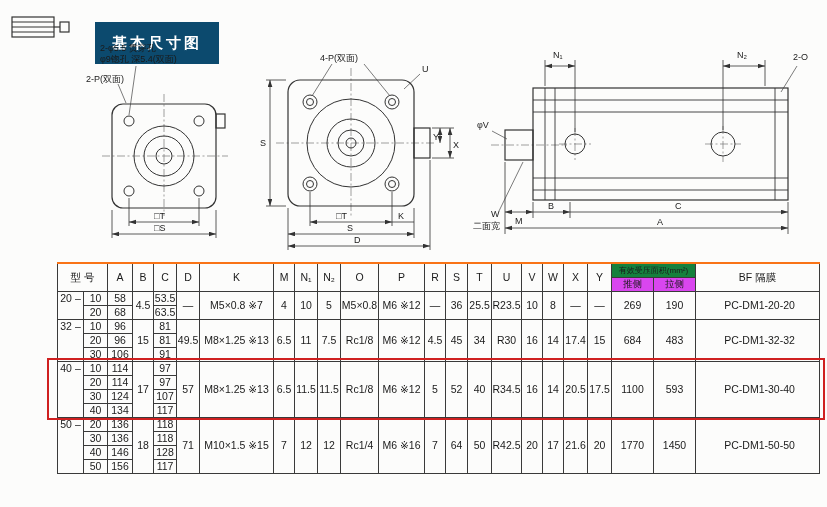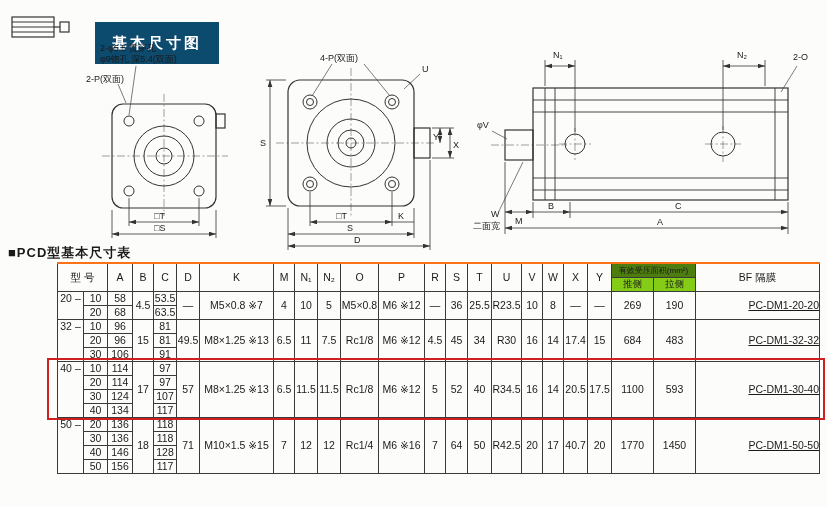--- a/index.html
+++ b/index.html
@@ -17,24 +17,24 @@
   .d-svg text { font-family:"Liberation Sans","DejaVu Sans",sans-serif; fill:#1a1a1a; }
 
   #table-heading { position:absolute; left:8px; top:244px; font-size:13px; font-weight:bold; letter-spacing:1px; }
 
   #table-wrap { position:absolute; left:57px; top:262px; width:762px; }
   table { border-collapse:collapse; table-layout:fixed; width:762px;
     font-size:10.5px; border-top:2px solid #f97316; }
   th,td { border:1px solid #3a3a3a; text-align:center; padding:0; height:14px;
     line-height:1.15; white-space:nowrap; overflow:visible; font-weight:normal; }
   thead th { height:14px; }
-  th.area { font-size:8px; background:#4d7c0f; }
-  th.sub  { font-size:9.5px; background:#84cc16; }
+  th.area { font-size:8px; background:#15803d; }
+  th.sub  { font-size:9.5px; background:#d946ef; }
   td.bore { vertical-align:top;margin-left:21px; }
-  td.bf   { text-align:right; padding-left:4px;text-decoration:underline; }
+  td.bf   { text-align:center; padding-left:4px; }
   #hl-box { position:absolute; left:-10px; right:-6px; border:2.5px solid #cf2020;
     pointer-events:none; }
 </style>
 </head>
 <body>
 
 <div id="page">
 
   <svg id="legend-icon" width="62" height="30" viewBox="0 0 62 30">
     <g stroke="#333" fill="none" stroke-width="1.2">
@@ -213,21 +213,20 @@
     </g>
     <text x="88" y="10" font-size="9">N₁</text>
     <text x="272" y="10" font-size="9">N₂</text>
     <text x="328" y="12" font-size="9">2-O</text>
     <text x="50" y="176" font-size="9">M</text>
     <text x="83" y="161" font-size="9">B</text>
     <text x="210" y="161" font-size="9">C</text>
     <text x="192" y="177" font-size="9">A</text>
   </svg>
 
-  <div id="table-heading">■PCD型基本尺寸表</div>
 
   <div id="table-wrap">
     <table>
       <colgroup>
         <col style="width:26px">
           <col style="width:24px">
           <col style="width:25px">
         <col style="width:21px">
           <col style="width:23px">
           <col style="width:23px">
@@ -396,21 +395,21 @@
             <td rowspan="4">12</td>
             <td rowspan="4">12</td>
             <td rowspan="4">Rc1/4</td>
             <td rowspan="4">M6 ※16</td>
             <td rowspan="4">7</td>
             <td rowspan="4">64</td>
             <td rowspan="4">50</td>
             <td rowspan="4">R42.5</td>
             <td rowspan="4">20</td>
             <td rowspan="4">17</td>
-            <td rowspan="4">40.7</td>
+            <td rowspan="4">21.6</td>
             <td rowspan="4">20</td>
             <td rowspan="4">1770</td>
             <td rowspan="4">1450</td>
             <td rowspan="4" class="bf">PC-DM1-50-50</td>
           </tr>
           <tr>
             <td>30</td>
             <td>136</td>
             <td>118</td>
           </tr>

